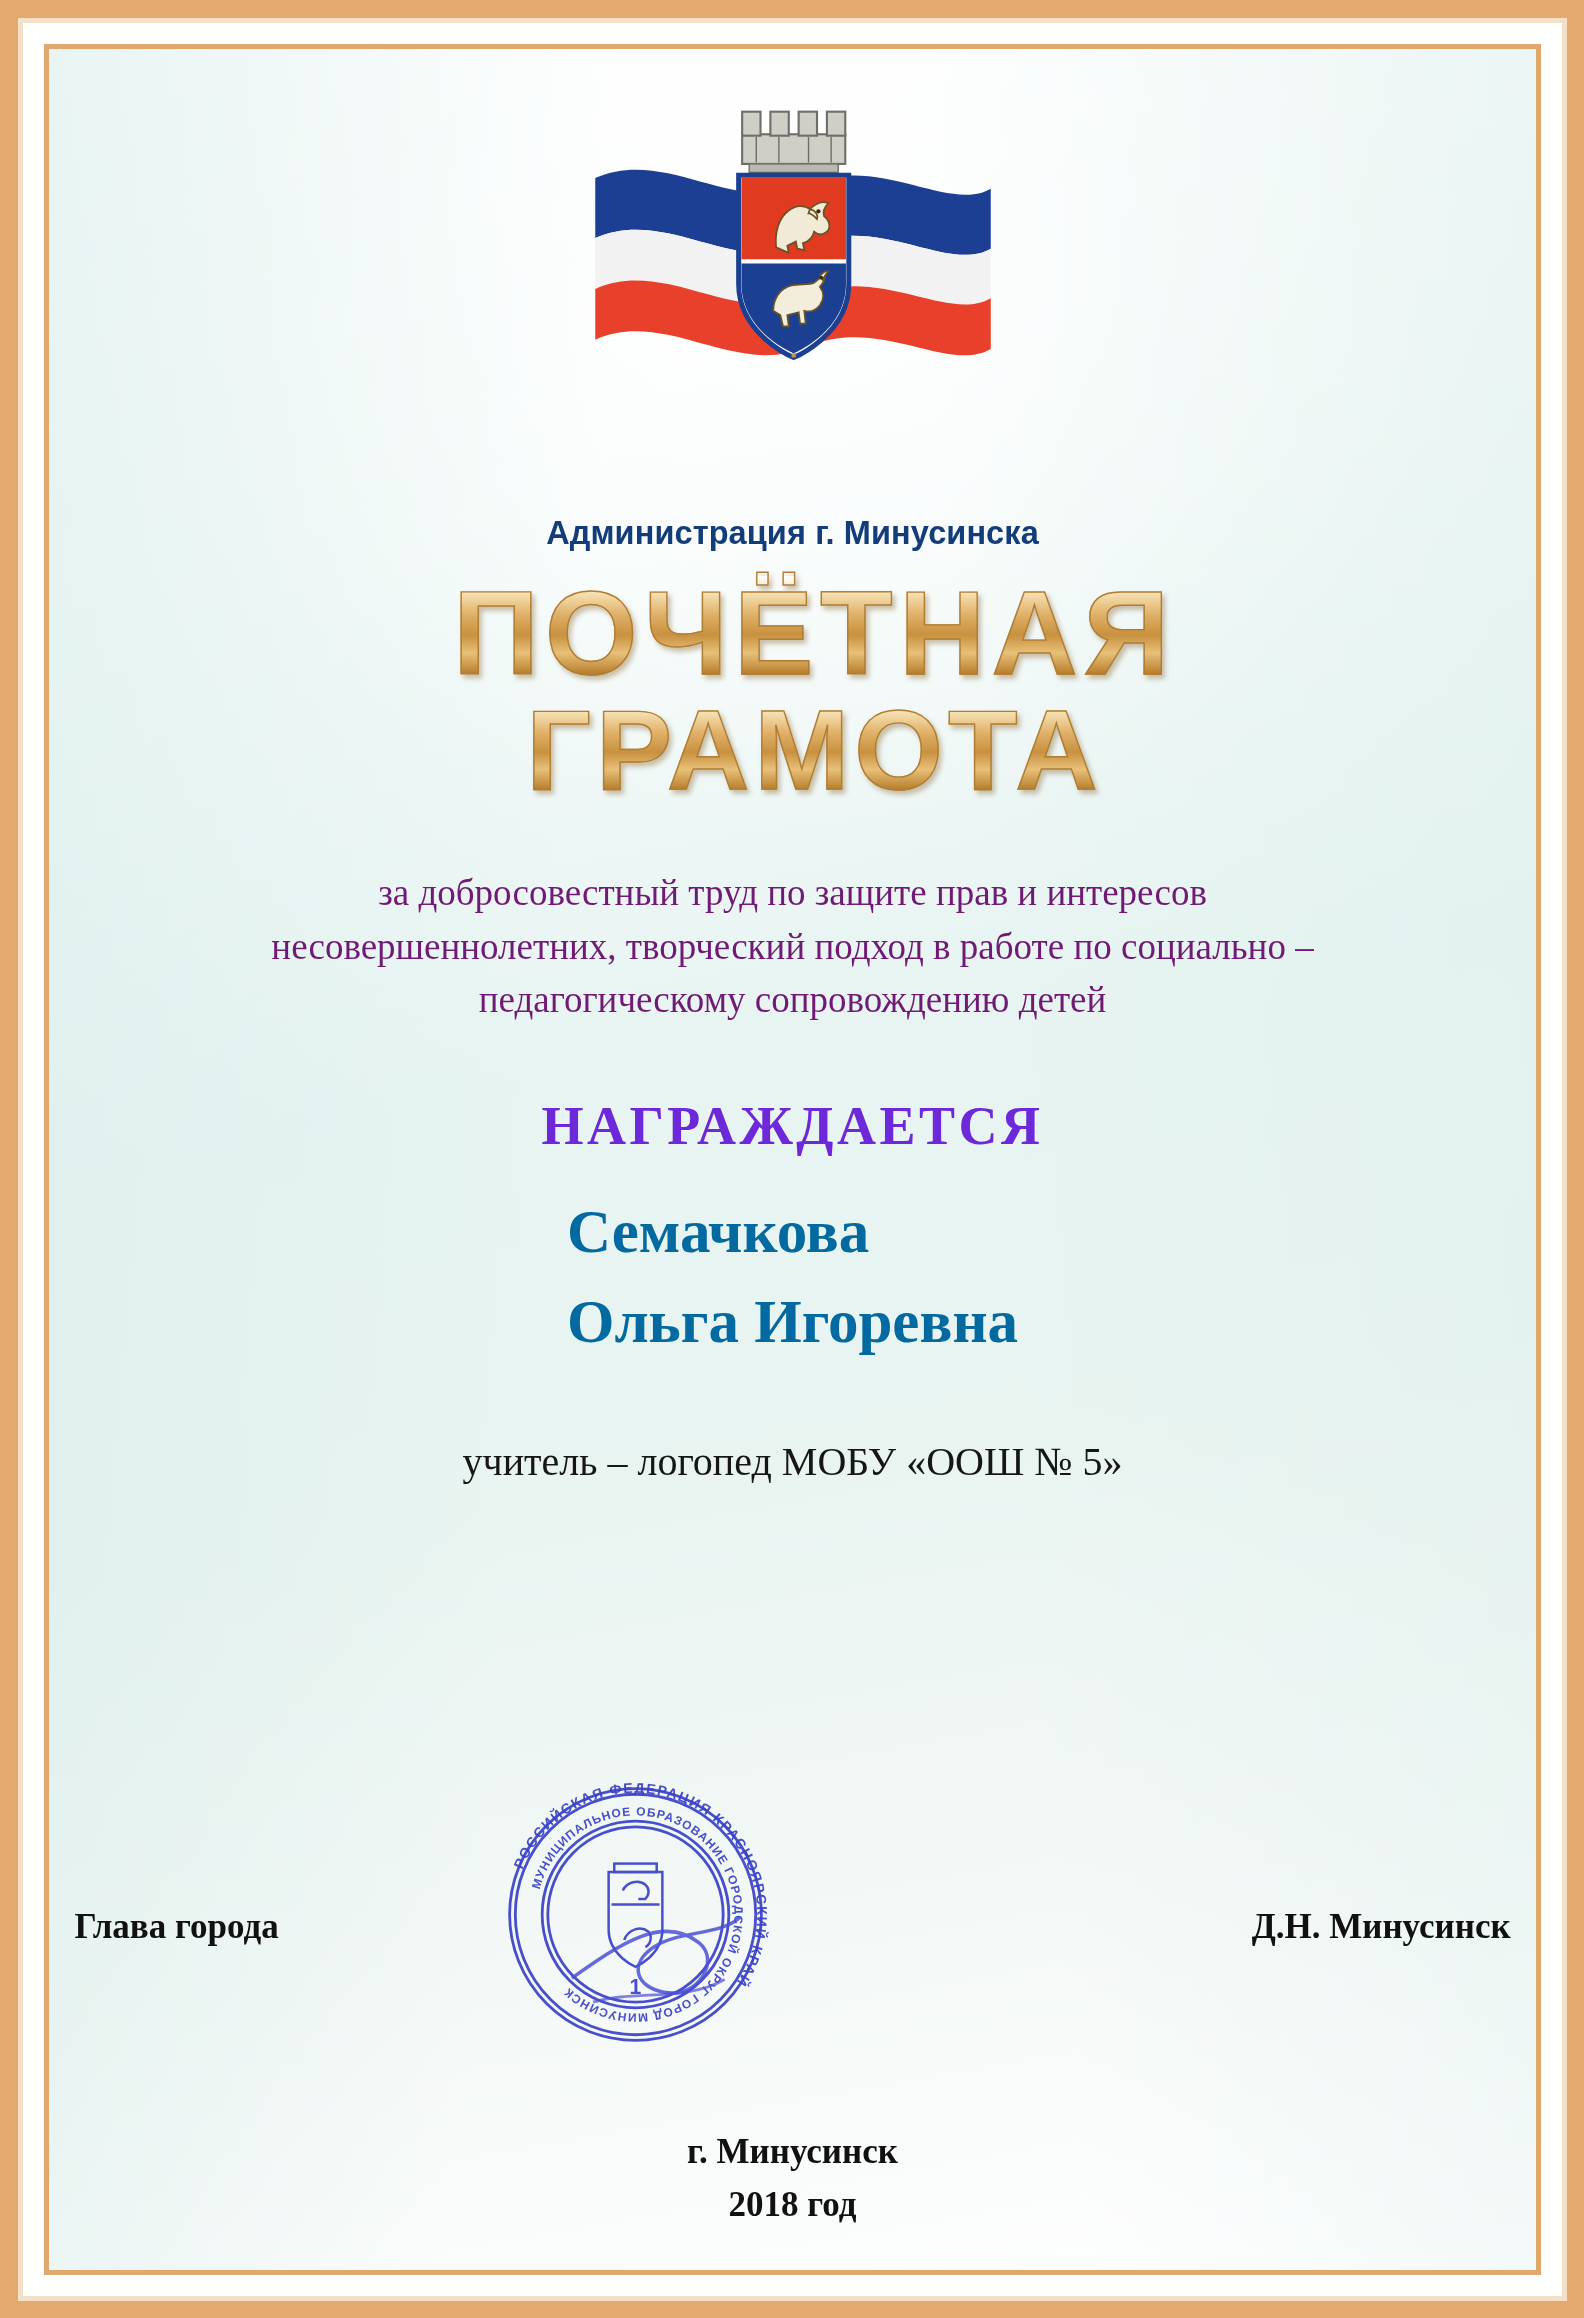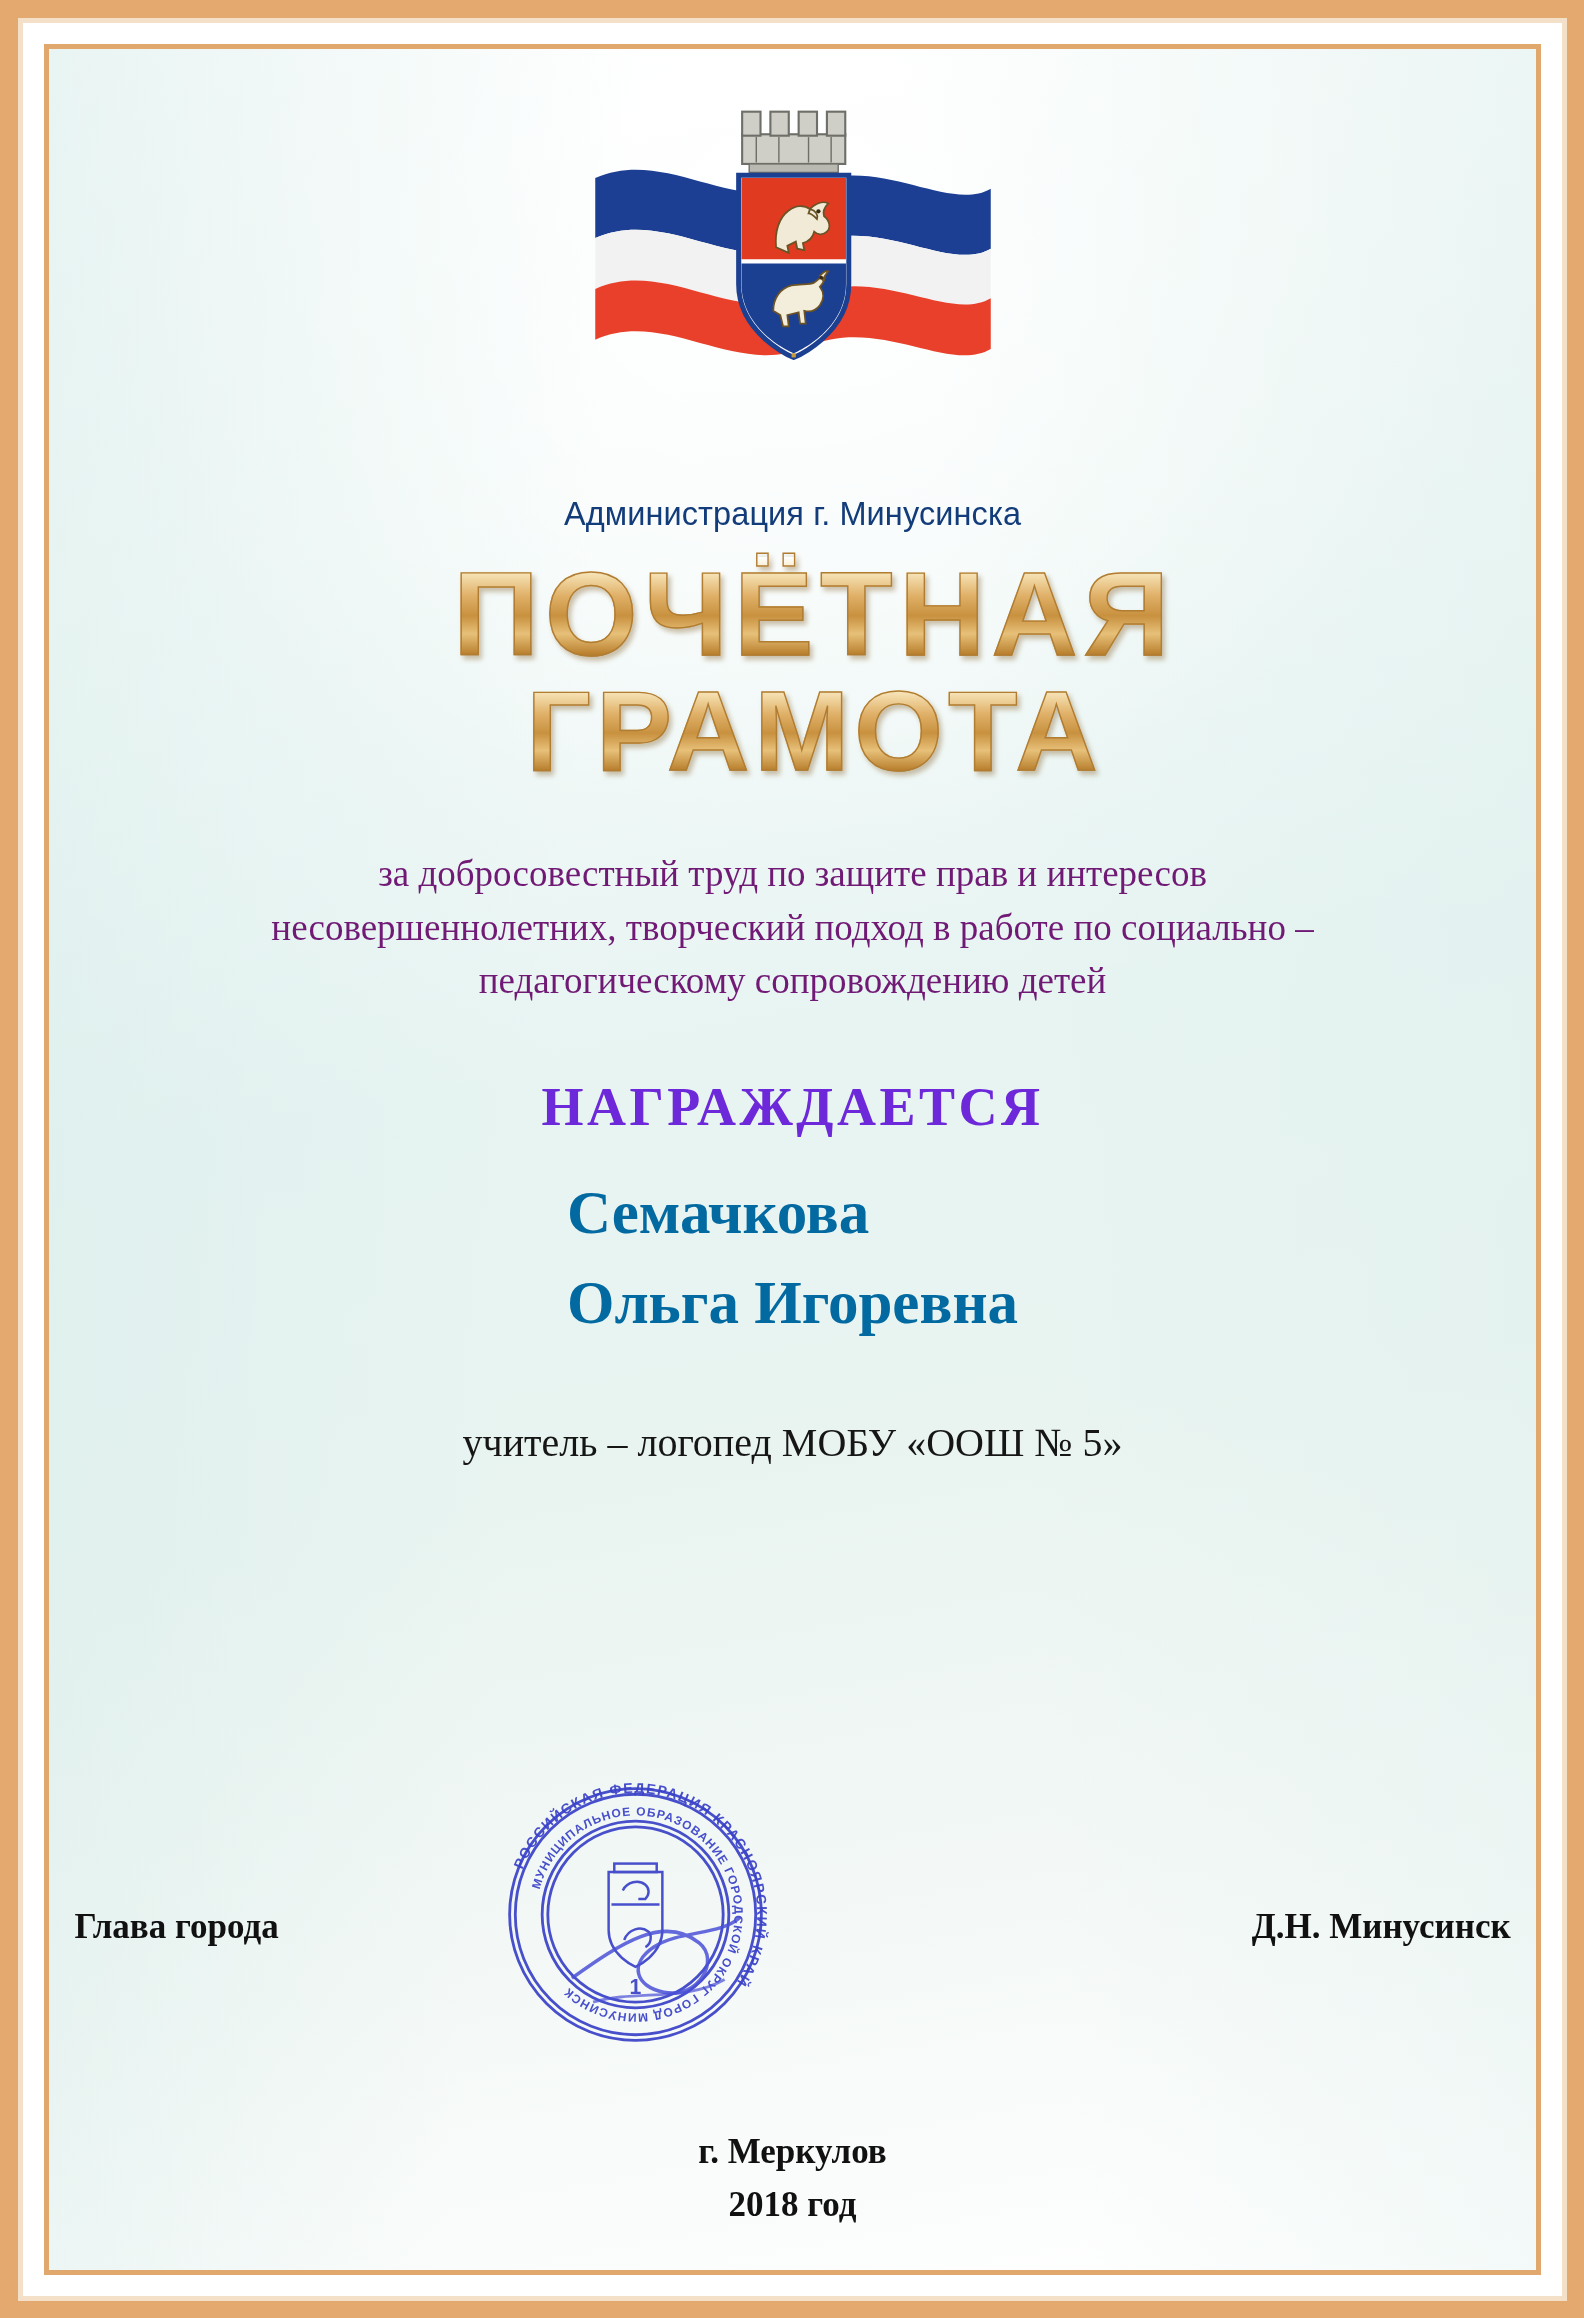--- a/index.html
+++ b/index.html
@@ -82,23 +82,23 @@
   .emblem {
     margin-top: 22.6px;
     width: 452px;
     height: 424px;
     position: relative;
   }
   .emblem svg { display:block; width:100%; height:100%; }
 
   
   .admin-line {
-    margin-top: 0;
+    margin-top: 19px;
     font-family: "Liberation Sans", sans-serif;
-    font-weight: normal;
+    font-weight: bold;
     font-size: 32.5px;
     color: #123c7a;
     letter-spacing: 0.1px;
     text-shadow: 0.7px 0.7px 0 rgba(255,255,255,0.6);
   }
 
   
   .title-block {
     margin-top: 24px;
     text-align: center;
@@ -311,19 +311,19 @@
         <path d="M150 334 C210 316, 280 334, 336 302" fill="none" stroke="#4a50d6" stroke-width="4" opacity="0.7"></path>
       </svg>
     </div>
 
     <div class="sign-row">
       <div>Глава города</div>
       <div>Д.Н. Минусинск</div>
     </div>
 
     <div class="footer">
-      <div>г. Меркулов</div>
+      <div>г. Минусинск</div>
       <div>2018 год</div>
     </div>
 
   </div>
 </div>
 
 
 </body></html>

